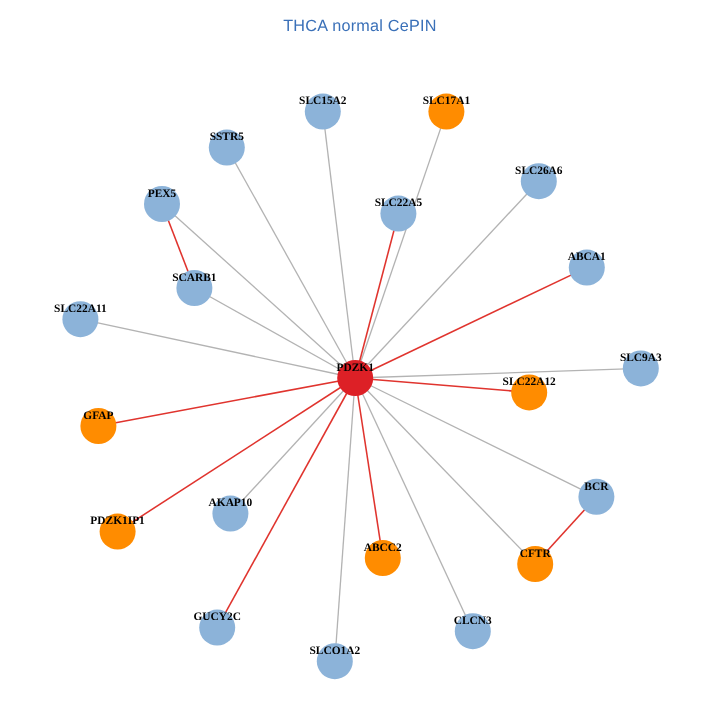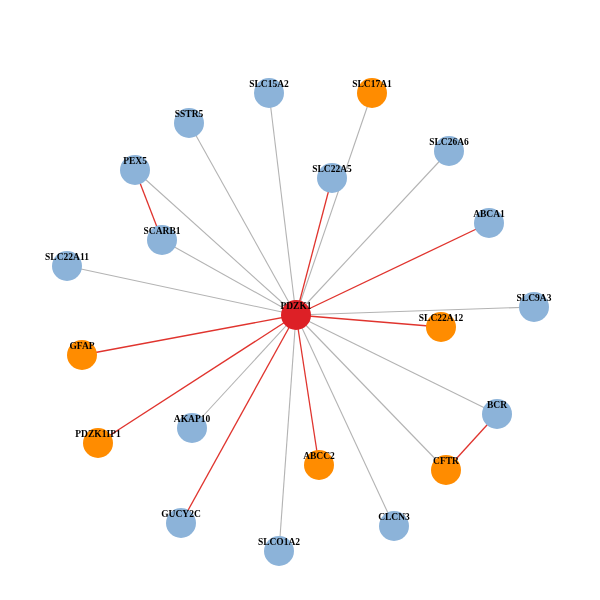--- a/index.html
+++ b/index.html
@@ -97,13 +97,14 @@
       <text x="82" y="349" text-anchor="middle" fill="#000000" class="node-label">GFAP</text>
       <text x="497" y="408" text-anchor="middle" fill="#000000" class="node-label">BCR</text>
       <text x="192" y="422" text-anchor="middle" fill="#000000" class="node-label">AKAP10</text>
       <text x="98" y="437" text-anchor="middle" fill="#000000" class="node-label">PDZK1IP1</text>
       <text x="319" y="459" text-anchor="middle" fill="#000000" class="node-label">ABCC2</text>
       <text x="446" y="464" text-anchor="middle" fill="#000000" class="node-label">CFTR</text>
       <text x="181" y="517" text-anchor="middle" fill="#000000" class="node-label">GUCY2C</text>
       <text x="394" y="520" text-anchor="middle" fill="#000000" class="node-label">CLCN3</text>
       <text x="279" y="545" text-anchor="middle" fill="#000000" class="node-label">SLCO1A2</text>
     </svg>
+  <div id="plot-title" style="color: rgb(58, 112, 184);">THCA normal CePIN</div>
 </div>
 
 </body></html>

